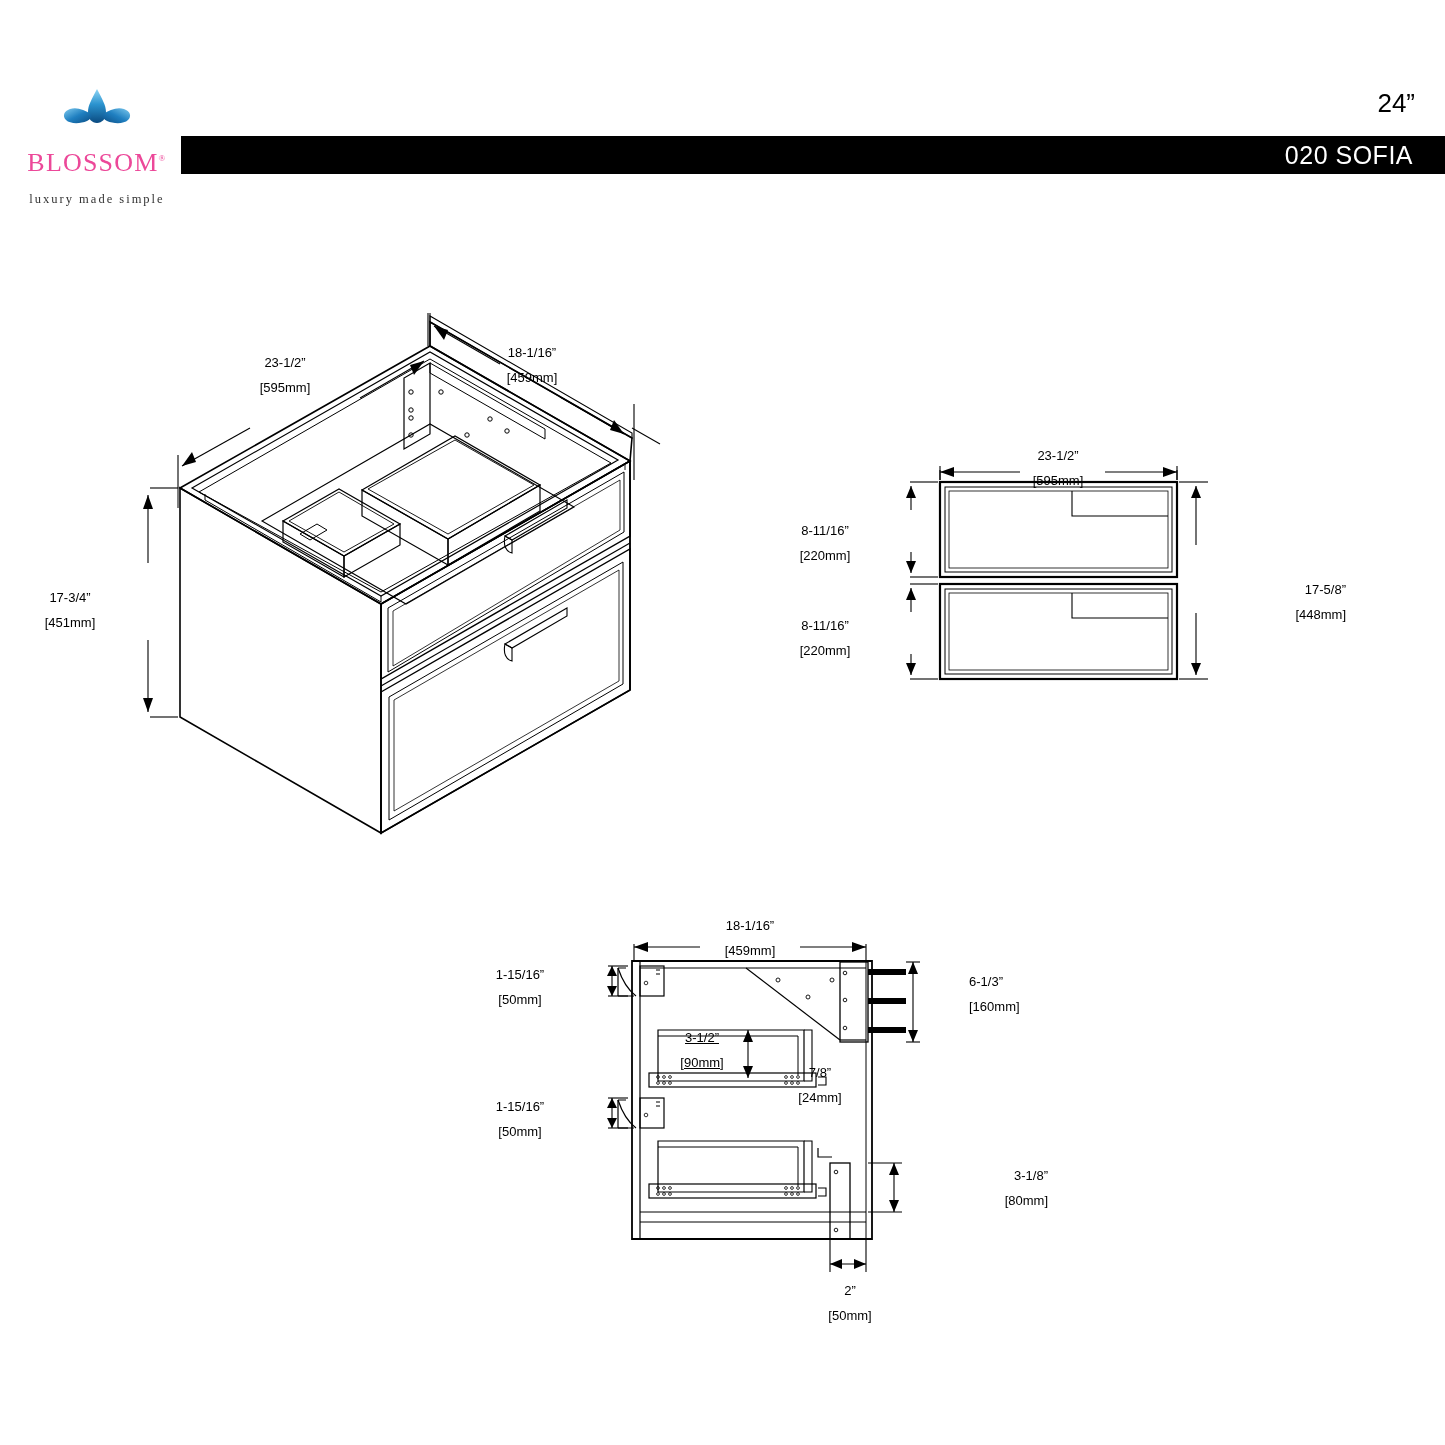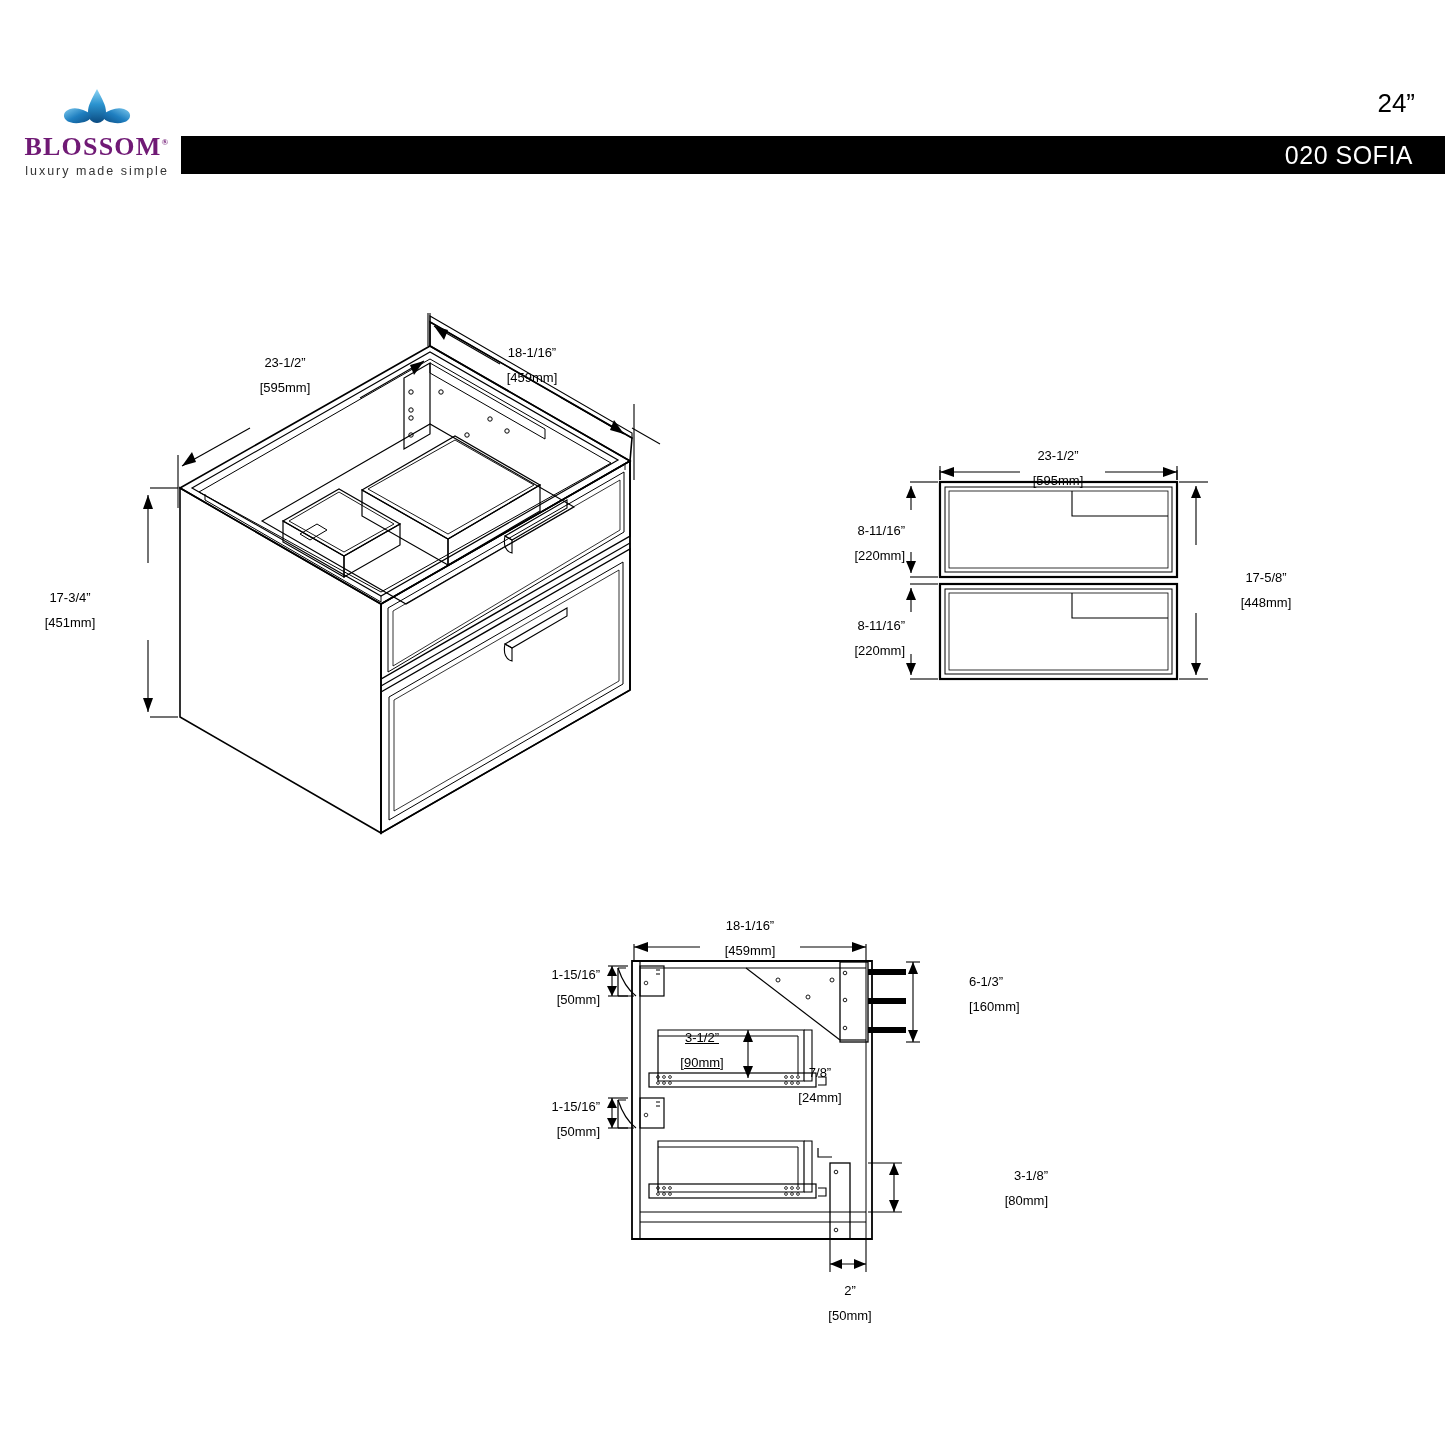--- a/index.html
+++ b/index.html
@@ -31,36 +31,36 @@
     text-align: center;
   }
   #logo-mark {
     position: relative;
     width: 150px;
     height: 48px;
   }
   #logo-wordmark {
     font-family: "Liberation Serif", serif;
     font-size: 26px;
-    font-weight: bold;
+    font-weight: normal;
     letter-spacing: 1.2px;
     line-height: 1;
-    margin-top: 1px;
-    color: #701a75;
+    margin-top: 17px;
+    color: #ec4899;
   }
   #logo-wordmark sup {
     font-size: 9px;
     vertical-align: super;
   }
   #logo-tagline {
-    font-family: Liberation Sans, sans-serif;
+    font-family: Liberation Serif, serif;
     font-size: 12.5px;
     letter-spacing: 2.0px;
     color: #333;
-    margin-top: 4px;
+    margin-top: 16px;
   }
   #header-bar {
     position: absolute;
     left: 181px; top: 136px;
     width: 1264px;
     height: 38px;
     background: #000000;
   }
   #header-bar-title {
     position: absolute;
@@ -88,21 +88,21 @@
     pointer-events: none;
   }
   .dimtext {
     position: absolute;
     font-size: 13px;
     line-height: 25px;
     white-space: nowrap;
     color: #000;
     text-align: center;
   }
-  .dimtext.left { text-align: right; }
+  .dimtext.left { text-align: center; }
 </style>
 </head>
 <body>
 
 <div id="header">
 
   <div id="logo-block">
     <div id="logo-mark">
       <svg width="150" height="48" viewBox="0 0 150 48">
         <defs>
@@ -470,21 +470,21 @@
 <div class="dimtext left" style="left:745px; top:518px; width:160px;">
   <div>8-11/16”</div>
   <div>[220mm]</div>
 </div>
 
 <div class="dimtext left" style="left:745px; top:613px; width:160px;">
   <div>8-11/16”</div>
   <div>[220mm]</div>
 </div>
 
-<div class="dimtext" style="left:1186px; top:565px; width:160px; text-align:center;">
+<div class="dimtext" style="left:1186px; top:577px; width:160px; text-align:right;">
   <div>17-5/8”</div>
   <div>[448mm]</div>
 </div>
 
 <div class="dimtext" style="left:670px; top:913px; width:160px;">
   <div>18-1/16”</div>
   <div>[459mm]</div>
 </div>
 
 <div class="dimtext left" style="left:440px; top:962px; width:160px;">

